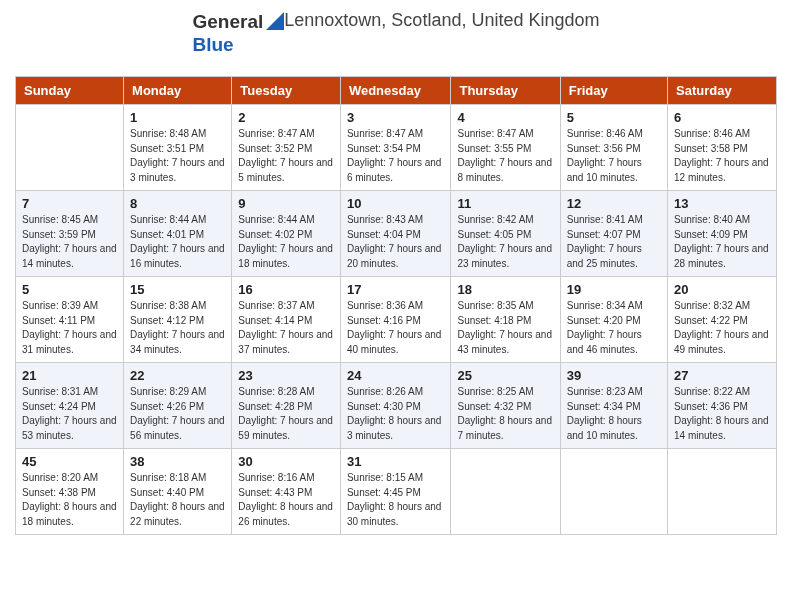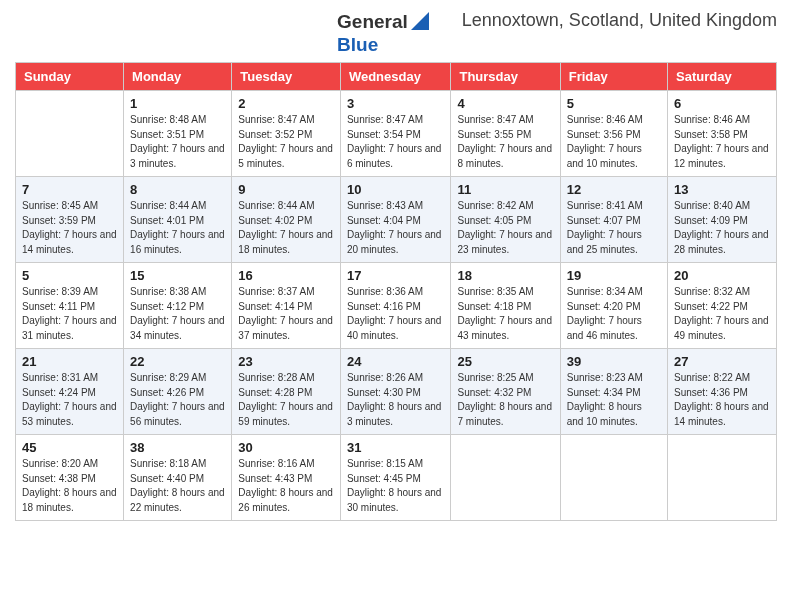--- a/index.html
+++ b/index.html
@@ -5,24 +5,23 @@
     * { box-sizing: border-box; margin: 0; padding: 0; }
     body {
       font-family: Arial, sans-serif;
       background: #fff;
       width: 792px;
       min-height: 612px;
       padding: 10px 15px;
     }
     .header-area {
       display: flex;
-      justify-content: flex-end;
+      justify-content: center;
       align-items: flex-start;
-      margin-bottom: 6px;
-      gap: 33px;
+      margin-bottom: 20px;
     }
     .logo {
       display: flex;
       flex-direction: column;
       align-items: flex-start;
     }
     .logo-line {
       display: flex;
       align-items: center;
     }
@@ -37,21 +36,21 @@
     .location-title {
       font-size: 18px;
       color: #444;
     }
     .calendar-table {
       width: 100%;
       border-collapse: collapse;
       font-size: 11px;
     }
     .calendar-table th {
-      background-color: #ef4444;
+      background-color: #c2410c;
       color: #fff;
       text-align: left;
       padding: 6px 8px;
       font-size: 13px;
       font-weight: bold;
       border: 1px solid #ccc;
     }
     .calendar-table td {
       vertical-align: top;
       padding: 5px 6px;

